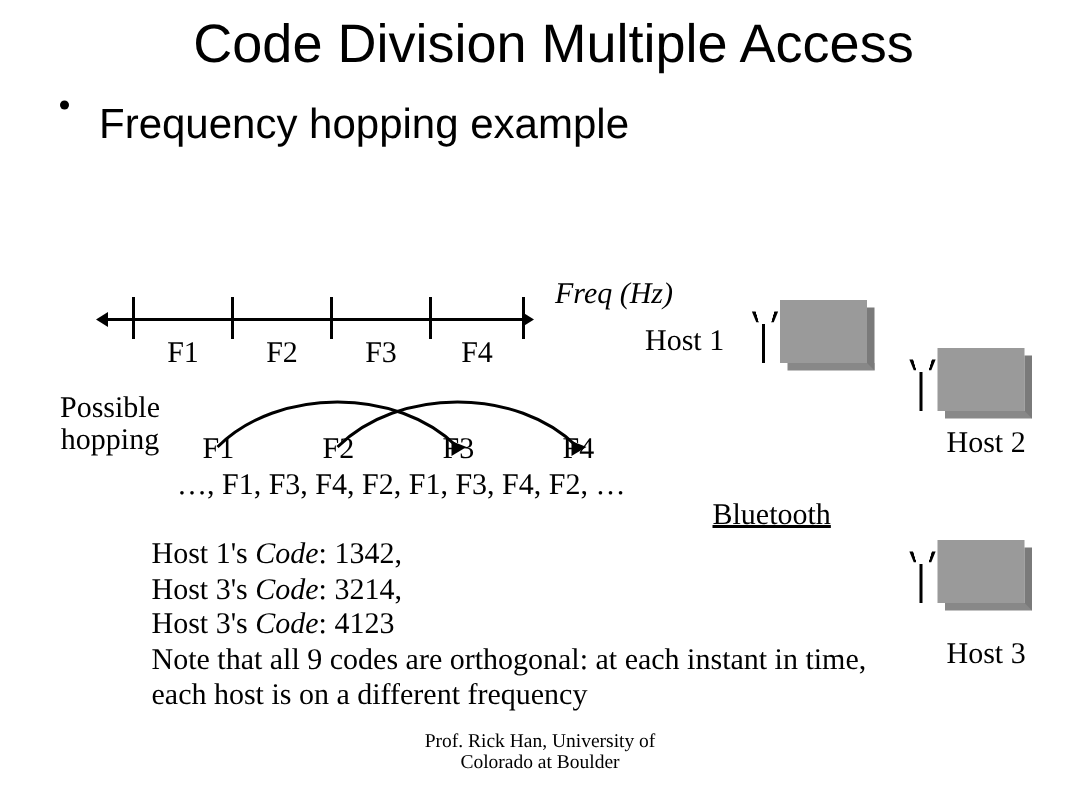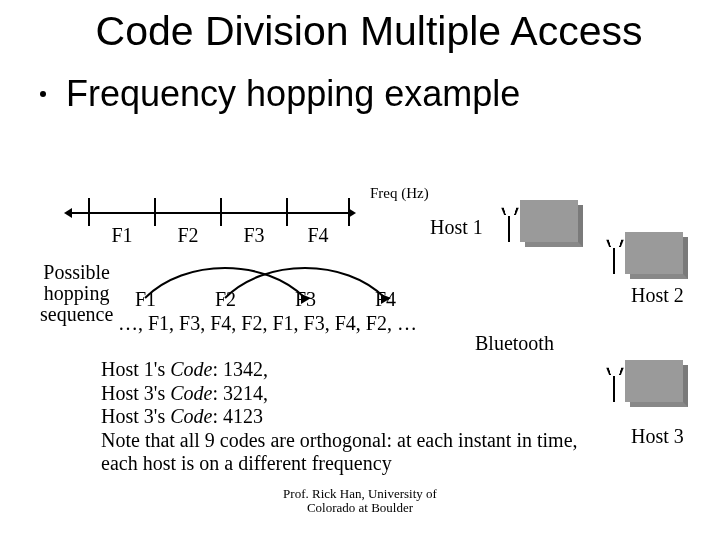--- a/index.html
+++ b/index.html
@@ -8,31 +8,30 @@
     width: 720px;
     height: 540px;
     font-family: "Comic Sans MS", cursive, sans-serif;
     background: #fff;
     color: #000;
     position: relative;
     overflow: hidden;
   }
   .title {
     text-align: center;
-    font-size: 41px;
+    font-size: 36px;
     line-height: 1.15;
     padding-top: 8px;
     margin-left: 18px;
   }
   .bullet-row {
     display: flex;
-    align-items: center;
     margin-left: 40px;
     margin-top: 18px;
-    font-size: 36px;
+    font-size: 28px;
   }
   .bullet-dot {
     width: 6px;
     height: 6px;
     background: #000;
     border-radius: 50%;
     margin-right: 20px;
   }
   .freq-axis-area {
     position: absolute;
@@ -71,21 +70,22 @@
     font-family: "Times New Roman", serif;
     font-size: 20px;
     top: 34px;
     transform: translateX(-50%);
   }
   .freq-text {
     position: absolute;
     left: 370px;
     top: 185px;
     font-family: "Times New Roman", serif;
-    font-size: 15px;
+    font-size: 20px;
+    font-style: italic;
   }
   .host1-label {
     position: absolute;
     left: 430px;
     top: 216px;
     font-family: Liberation Serif, serif;
     font-size: 20px;
   }
   .hop-block {
     position: absolute;
@@ -118,20 +118,21 @@
     left: 78px;
     top: 50px;
     white-space: nowrap;
   }
   .bt-label {
     position: absolute;
     left: 475px;
     top: 332px;
     font-family: "Times New Roman", serif;
     font-size: 20px;
+    text-decoration: underline;
   }
   .codes {
     position: absolute;
     left: 65px;
     top: 358px;
     font-family: "Times New Roman", serif;
     font-size: 20px;
     line-height: 1.18;
     width: 490px;
     margin-left: 36px;
@@ -220,21 +221,20 @@
   <div class="axis-label" style="left:248px">F4</div>
 </div>
 
 <div class="freq-text">Freq (Hz)</div>
 <div class="host1-label">Host 1</div>
 
 <div class="hop-block">
   <div class="hop-label">
     <span>Possible</span><br>
     <span>hopping</span><br>
-    <span>sequence</span>
   </div>
   <svg class="hop-svg" viewBox="0 0 330 60">
     <path d="M20 48 C 60 8, 140 8, 180 48" stroke="#000" stroke-width="2" fill="none"></path>
     <path d="M100 48 C 140 8, 220 8, 260 48" stroke="#000" stroke-width="2" fill="none"></path>
     <polygon points="176,44 186,48 176,54" fill="#000"></polygon>
     <polygon points="256,44 266,48 256,54" fill="#000"></polygon>
   </svg>
   <div class="hop-f" style="left:95px">F1</div>
   <div class="hop-f" style="left:175px">F2</div>
   <div class="hop-f" style="left:255px">F3</div>

